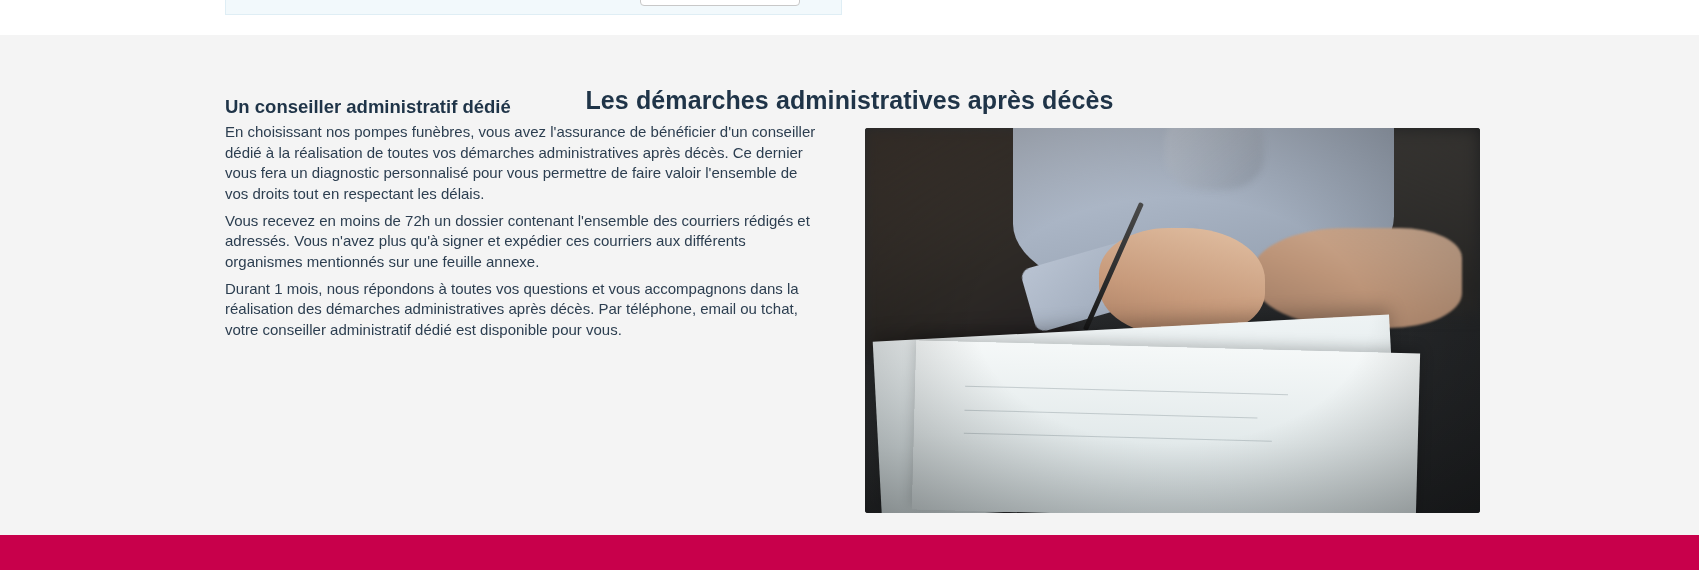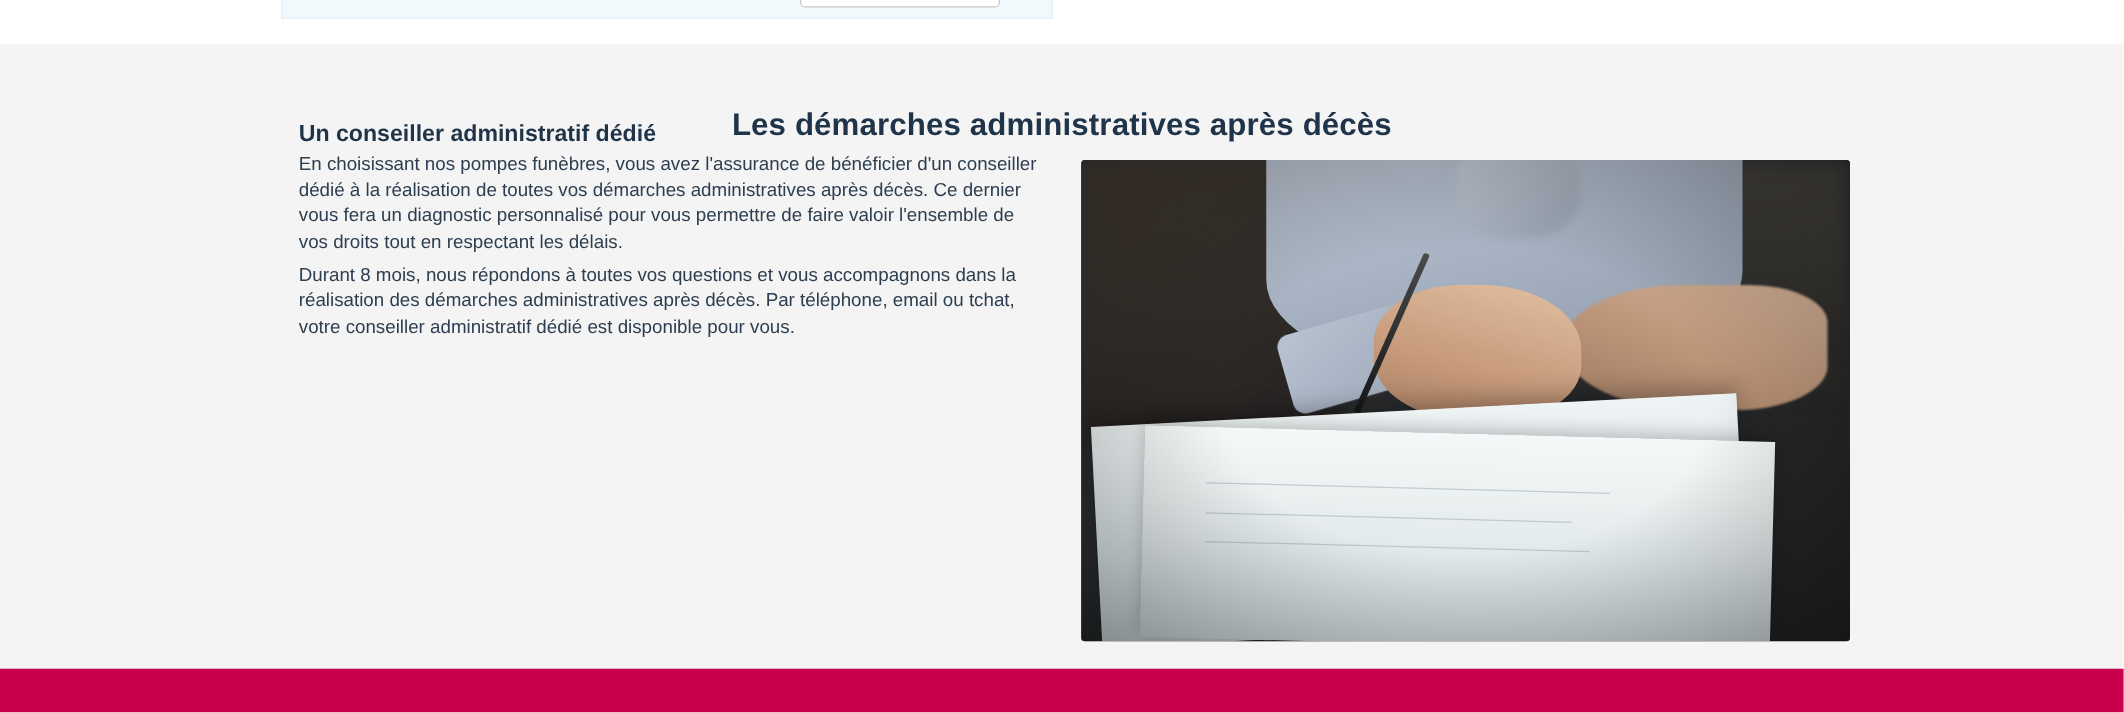--- a/index.html
+++ b/index.html
@@ -71,21 +71,21 @@
 
   .content {
     position: absolute;
     top: 60px;
     left: 225px;
     width: 1250px;
   }
 
   .text-col {
     position: absolute;
-    left: 14px;
+    left: 0;
     top: 0;
     width: 600px;
   }
 
   .block-title {
     font-size: 18.5px;
     font-weight: bold;
     color: #1f3448;
     margin: 0 0 2px 0;
     line-height: 1.35;
@@ -263,24 +263,25 @@
   <div class="content">
 
     <div class="text-col">
 
       <div class="block">
         <h3 class="block-title">Un conseiller administratif dédié</h3>
         <p class="block-body">En choisissant nos pompes funèbres, vous avez l'assurance de bénéficier d'un conseiller dédié à la réalisation de toutes vos démarches administratives après décès. Ce dernier vous fera un diagnostic personnalisé pour vous permettre de faire valoir l'ensemble de vos droits tout en respectant les délais.</p>
       </div>
 
       <div class="block">
+        <p class="block-body">Vous recevez en moins de 72h un dossier contenant l'ensemble des courriers rédigés et adressés. Vous n'avez plus qu'à signer et expédier ces courriers aux différents organismes mentionnés sur une feuille annexe.</p>
       </div>
 
       <div class="block">
-        <p class="block-body">Durant 8 mois, nous répondons à toutes vos questions et vous accompagnons dans la réalisation des démarches administratives après décès. Par téléphone, email ou tchat, votre conseiller administratif dédié est disponible pour vous.</p>
+        <p class="block-body">Durant 1 mois, nous répondons à toutes vos questions et vous accompagnons dans la réalisation des démarches administratives après décès. Par téléphone, email ou tchat, votre conseiller administratif dédié est disponible pour vous.</p>
       </div>
 
     </div>
 
     <div class="image-col">
       <div class="photo">
         <div class="photo-bg-left"></div>
         <div class="photo-bg-right"></div>
         <div class="shirt">
           <div class="shirt-fold"></div>

